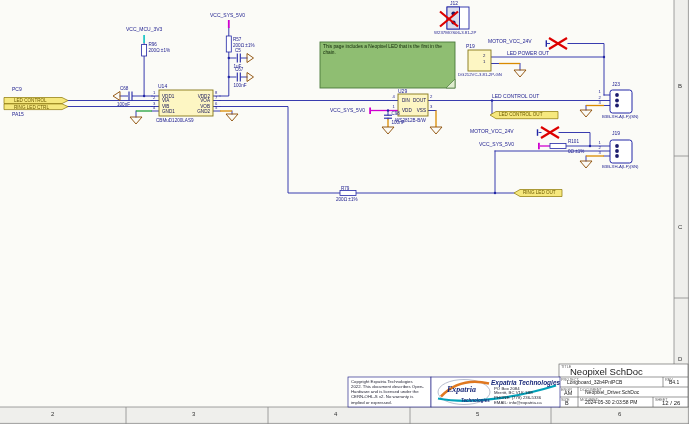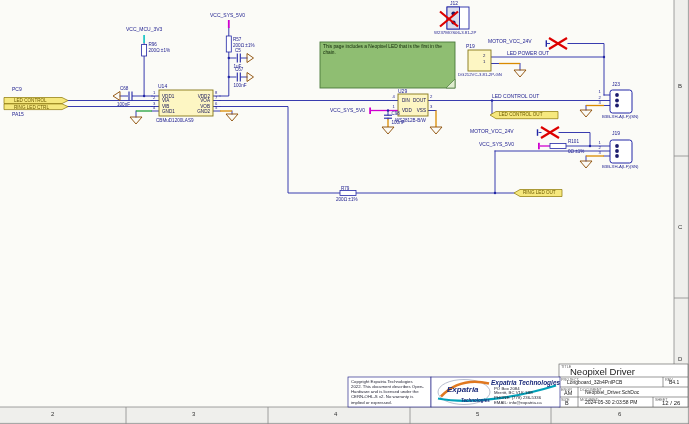--- a/index.html
+++ b/index.html
@@ -317,21 +317,21 @@
 <div class="t t43" style="left:602px;top:164.5px;">B3B-XH-A(LF)(SN)</div>
 <div class="t t42" style="left:598.5px;top:141px;">1</div>
 <div class="t t42" style="left:598.5px;top:146px;">2</div>
 <div class="t t42" style="left:598.5px;top:151px;">3</div>
 
 <div class="t t46" style="left:341px;top:185.5px;">R79</div>
 <div class="t t46" style="left:336px;top:196.5px;">200Ω ±1%</div>
 <div class="t t46 olive" style="left:523px;top:190.4px;">RING LED OUT</div>
 
 <div class="t hdr" style="left:561px;top:364.5px;">TITLE</div>
-<div class="t big" style="left:570px;top:366.5px;">Neopixel Driver</div>
+<div class="t big" style="left:570px;top:366.5px;">Neopixel SchDoc</div>
 <div class="t hdr" style="left:561px;top:377.6px;">PROJECT</div>
 <div class="t dark" style="left:567px;top:380.2px;">Longboard_32b4PnlPCB</div>
 <div class="t hdr" style="left:665px;top:377.6px;">REV</div>
 <div class="t dark" style="left:669px;top:380.4px;">B4.1</div>
 <div class="t hdr" style="left:561px;top:387.6px;">ENGR</div>
 <div class="t t55 dark" style="left:564px;top:389.8px;">AM</div>
 <div class="t hdr" style="left:580px;top:387.6px;">DOCUMENT</div>
 <div class="t dark" style="left:585px;top:390.2px;">Neopixel_Driver.SchDoc</div>
 <div class="t hdr" style="left:561px;top:397.6px;">SIZE</div>
 <div class="t t55 dark" style="left:565px;top:399.8px;">B</div>
@@ -339,21 +339,21 @@
 <div class="t dark" style="left:585px;top:400.2px;">2024-05-30 2:03:58 PM</div>
 <div class="t hdr" style="left:655px;top:397.6px;">SHEET</div>
 <div class="t t6 dark" style="left:662px;top:399.6px;">12 / 26</div>
 
 <div class="t addr mid" style="left:351px;top:379.5px;">Copyright Expatria Technologies</div>
 <div class="t addr mid" style="left:351px;top:384.8px;">2022. This document describes Open-</div>
 <div class="t addr mid" style="left:351px;top:390.1px;">Hardware and is licensed under the</div>
 <div class="t addr mid" style="left:351px;top:395.4px;">CERN-OHL-S v2. No warranty is</div>
 <div class="t addr mid" style="left:351px;top:400.7px;">implied or expressed.</div>
 
-<div class="t logo1" style="left:447px;top:386px;">Expatria</div>
+<div class="t logo1" style="left:447px;top:386px;font-family:Liberation Serif, serif;">Expatria</div>
 <div class="t logo2" style="left:461px;top:398.5px;">Technologies</div>
 <div class="t co" style="left:491px;top:378.5px;">Expatria Technologies</div>
 <div class="t addr" style="left:494px;top:386.5px;">PO Box 2084</div>
 <div class="t addr" style="left:494px;top:391.3px;">Merritt, BC V1K 1B8</div>
 <div class="t addr" style="left:494px;top:396.1px;">PHONE: (778) 236-5336</div>
 <div class="t addr" style="left:494px;top:400.9px;">EMAIL: info@expatria.ca</div>
 
 <div class="t t6 mid" style="left:51px;top:411px;">2</div>
 <div class="t t6 mid" style="left:192px;top:411px;">3</div>
 <div class="t t6 mid" style="left:334px;top:411px;">4</div>

